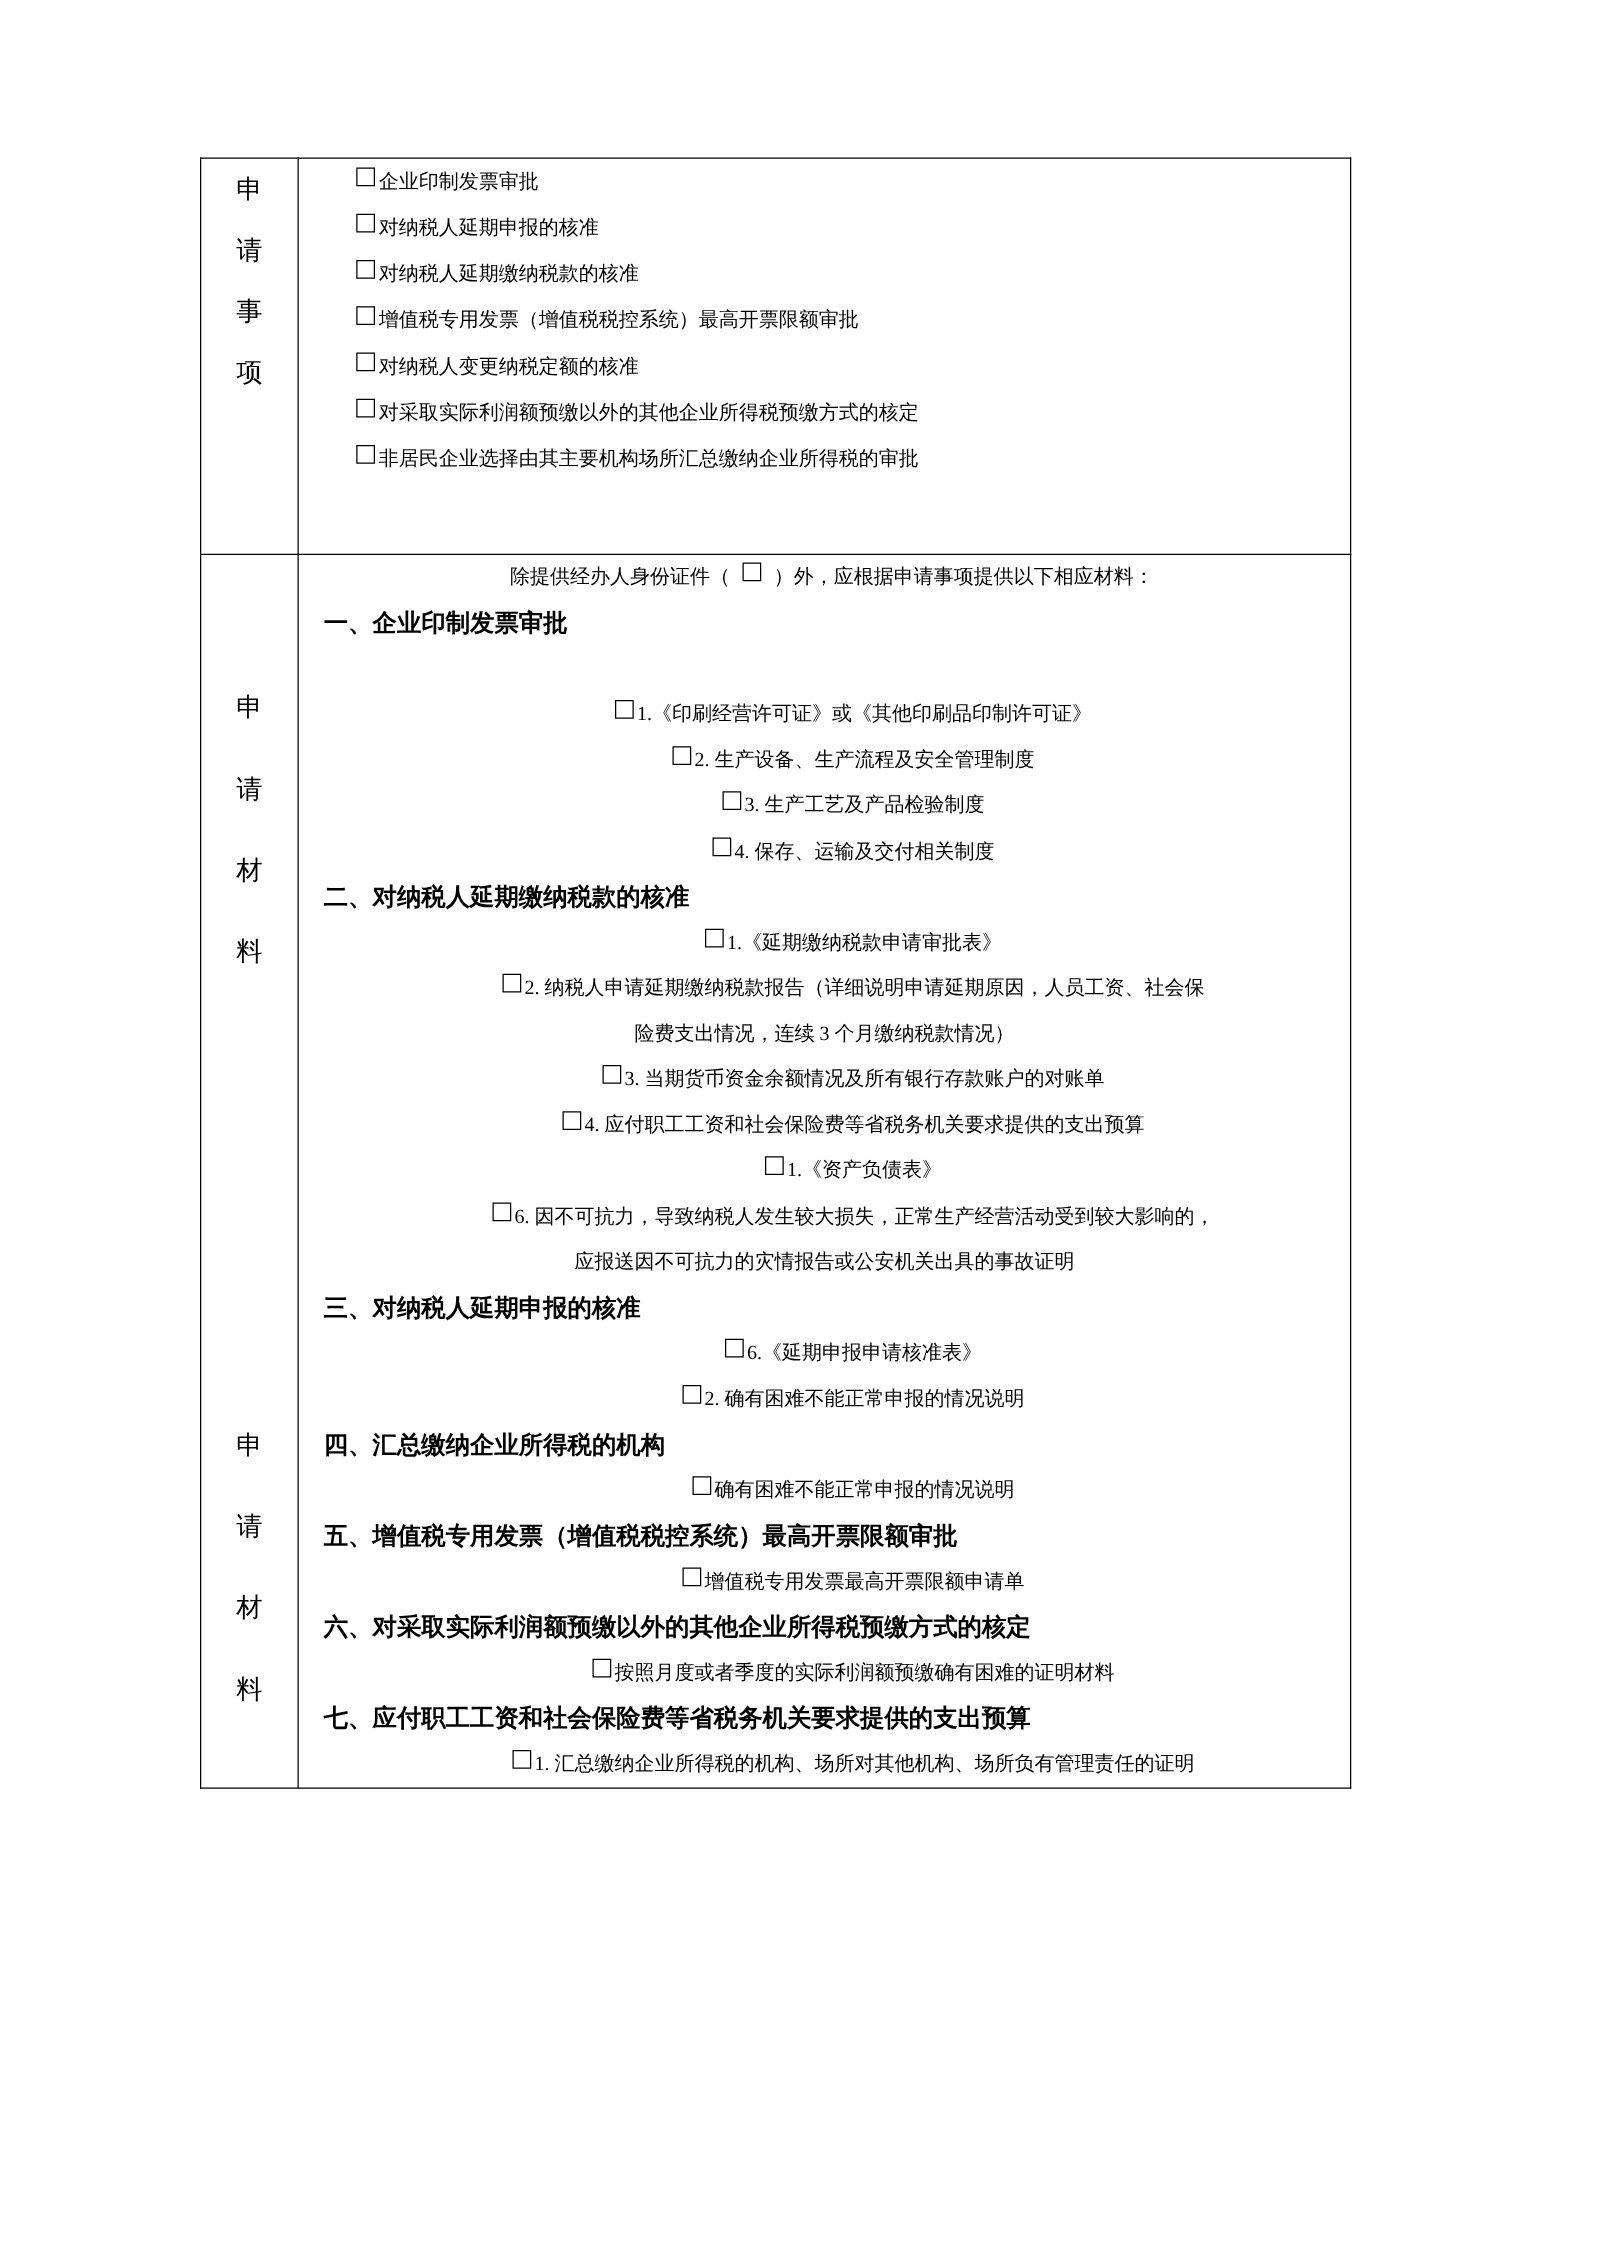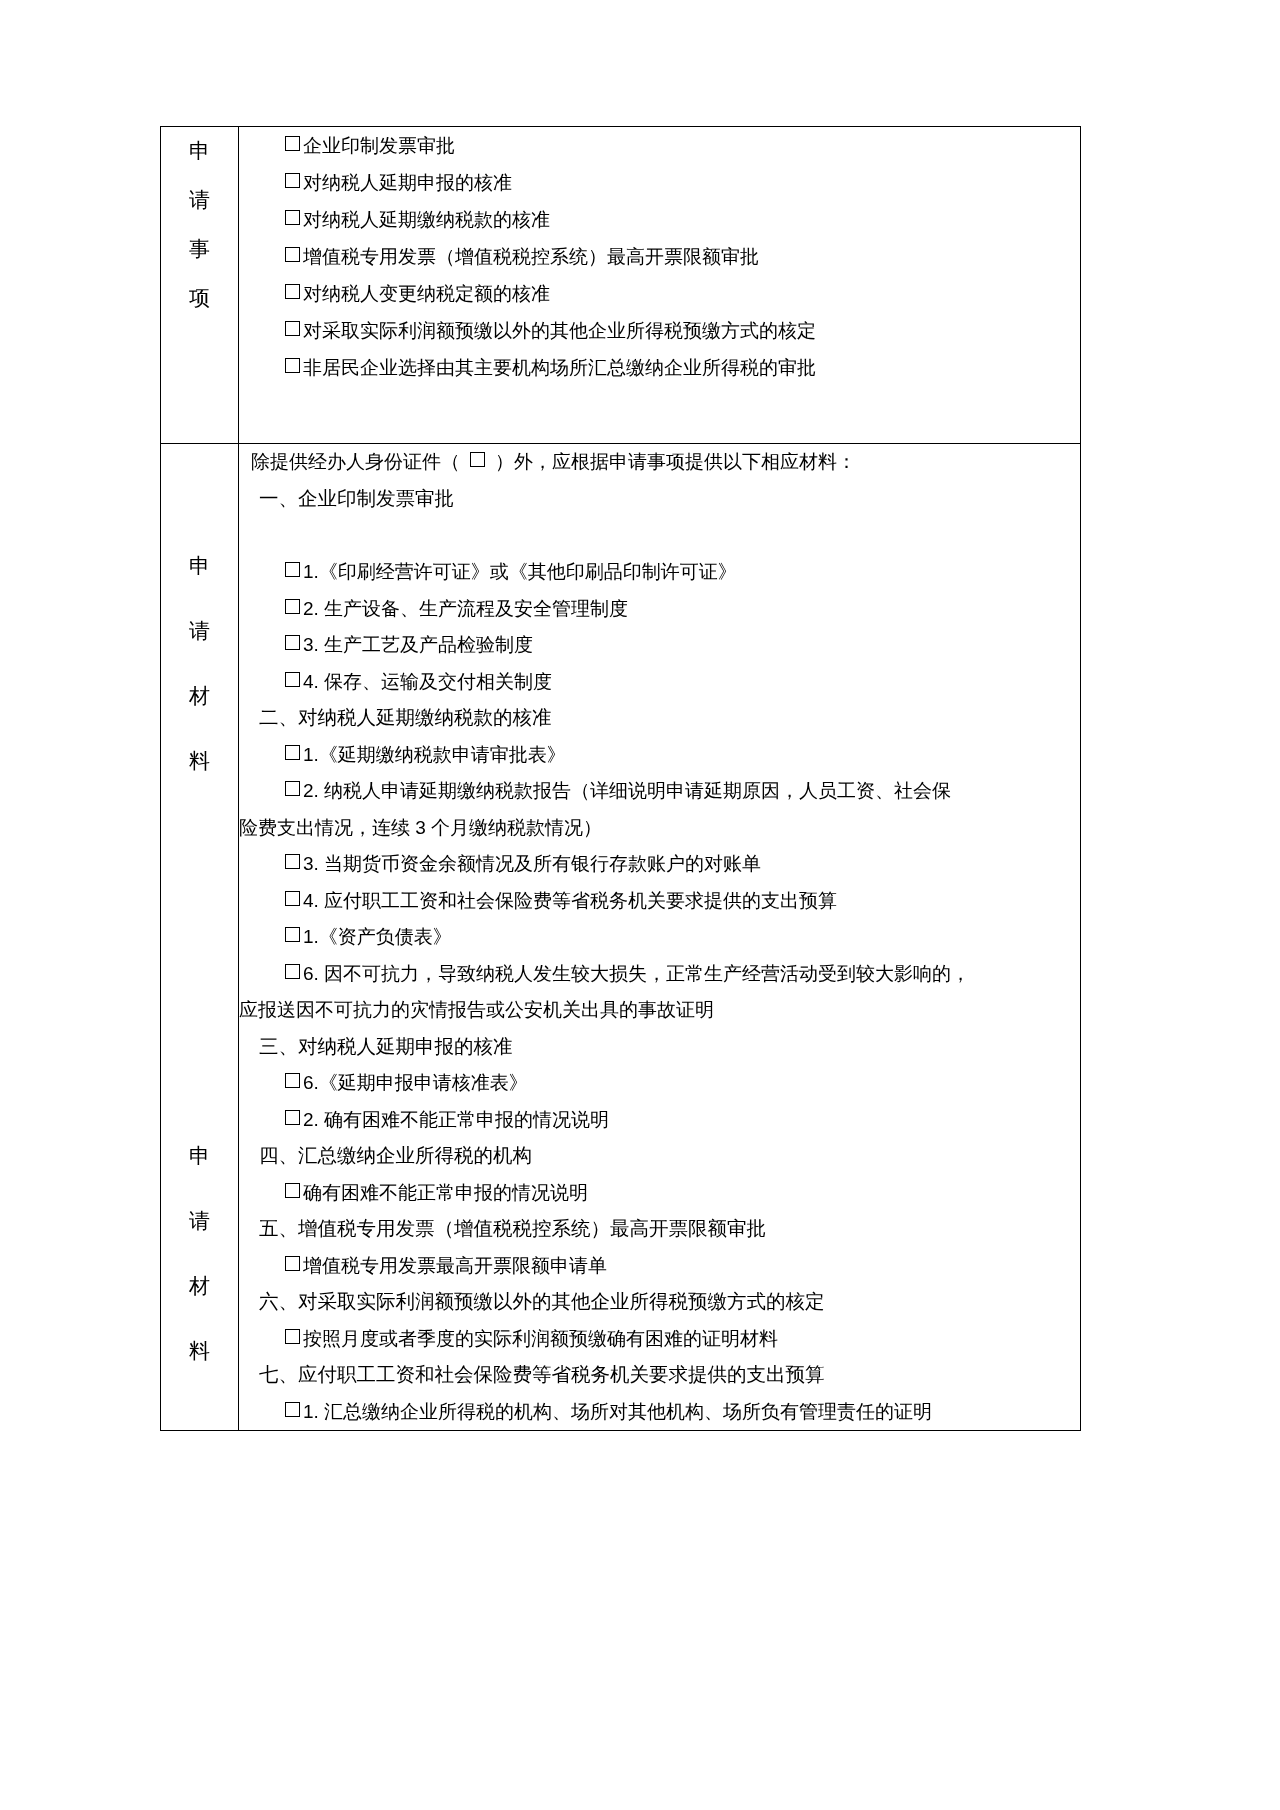--- a/index.html
+++ b/index.html
@@ -53,24 +53,24 @@
     margin: 0 auto;
   }
   .vlabel.sp-a span { padding: 14px 0; }
   .vlabel.sp-b span { padding: 22px 0; }
 
   
   .content-cell {
     padding: 8px 6px 10px 14px;
   }
   .line {
-    font-size: 19px;
+    font-size: 16px;
     line-height: 37px;
     white-space: nowrap;
-    font-family: Liberation Sans, sans-serif;
+    font-family: Liberation Serif, serif;
   }
   .indent1 { padding-left: 46px; }
   .indent-intro { padding-left: 12px; }
   .cb {
     display: inline-block;
     width: 15px;
     height: 15px;
     border: 1.4px solid #000;
     margin-right: 3px;
     vertical-align: 1px;
@@ -79,33 +79,33 @@
   .cb-inline {
     display: inline-block;
     width: 15px;
     height: 15px;
     border: 1.4px solid #000;
     vertical-align: 1px;
     box-sizing: border-box;
     margin: 0 10px;
   }
   .heading {
-    font-weight: normal;
+    font-weight: bold;
     font-size: 19.5px;
     line-height: 37px;
     padding-left: 20px;
     white-space: nowrap;
   }
   .blankline { height: 37px; }
   .halfblank { height: 20px; }
   .wrap2 {
     padding-left: 0;
   }
   
-  .sec2-cell .line { line-height: 36.5px; }
+  .sec2-cell .line { line-height: 36.5px; text-align: center; }
   .sec2-cell .heading { line-height: 36.5px; }
 </style>
 </head>
 <body>
 
 <div class="page">
 
   <table class="doc-table">
     <colgroup>
       <col style="width:78px">

